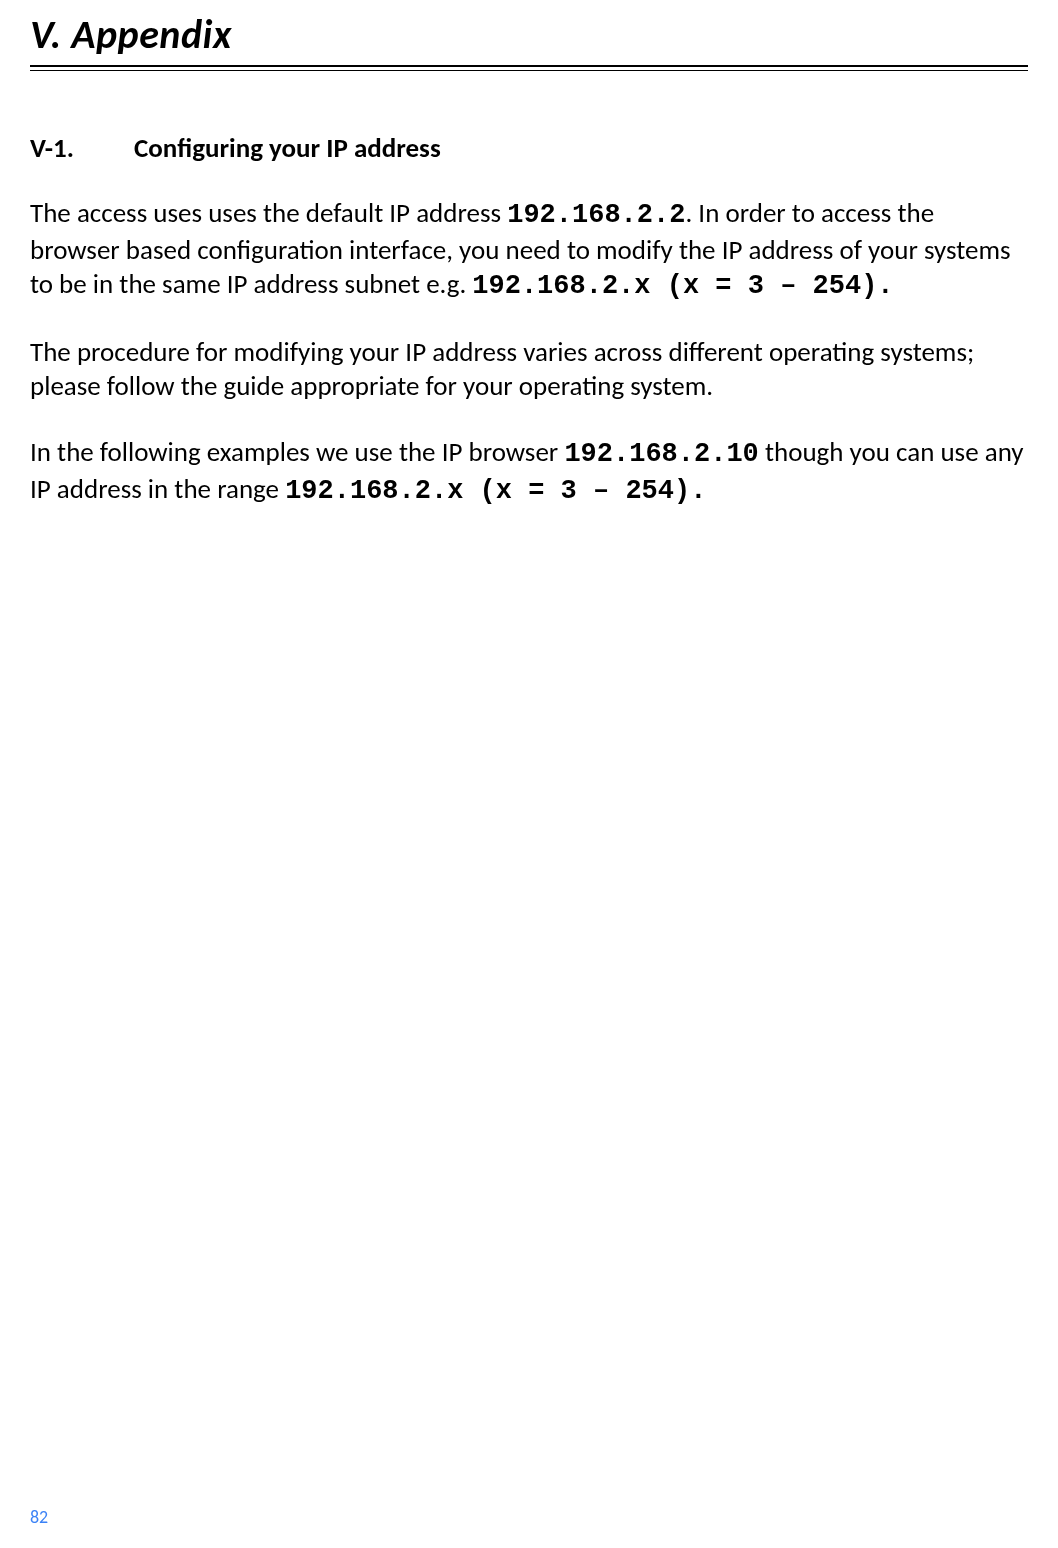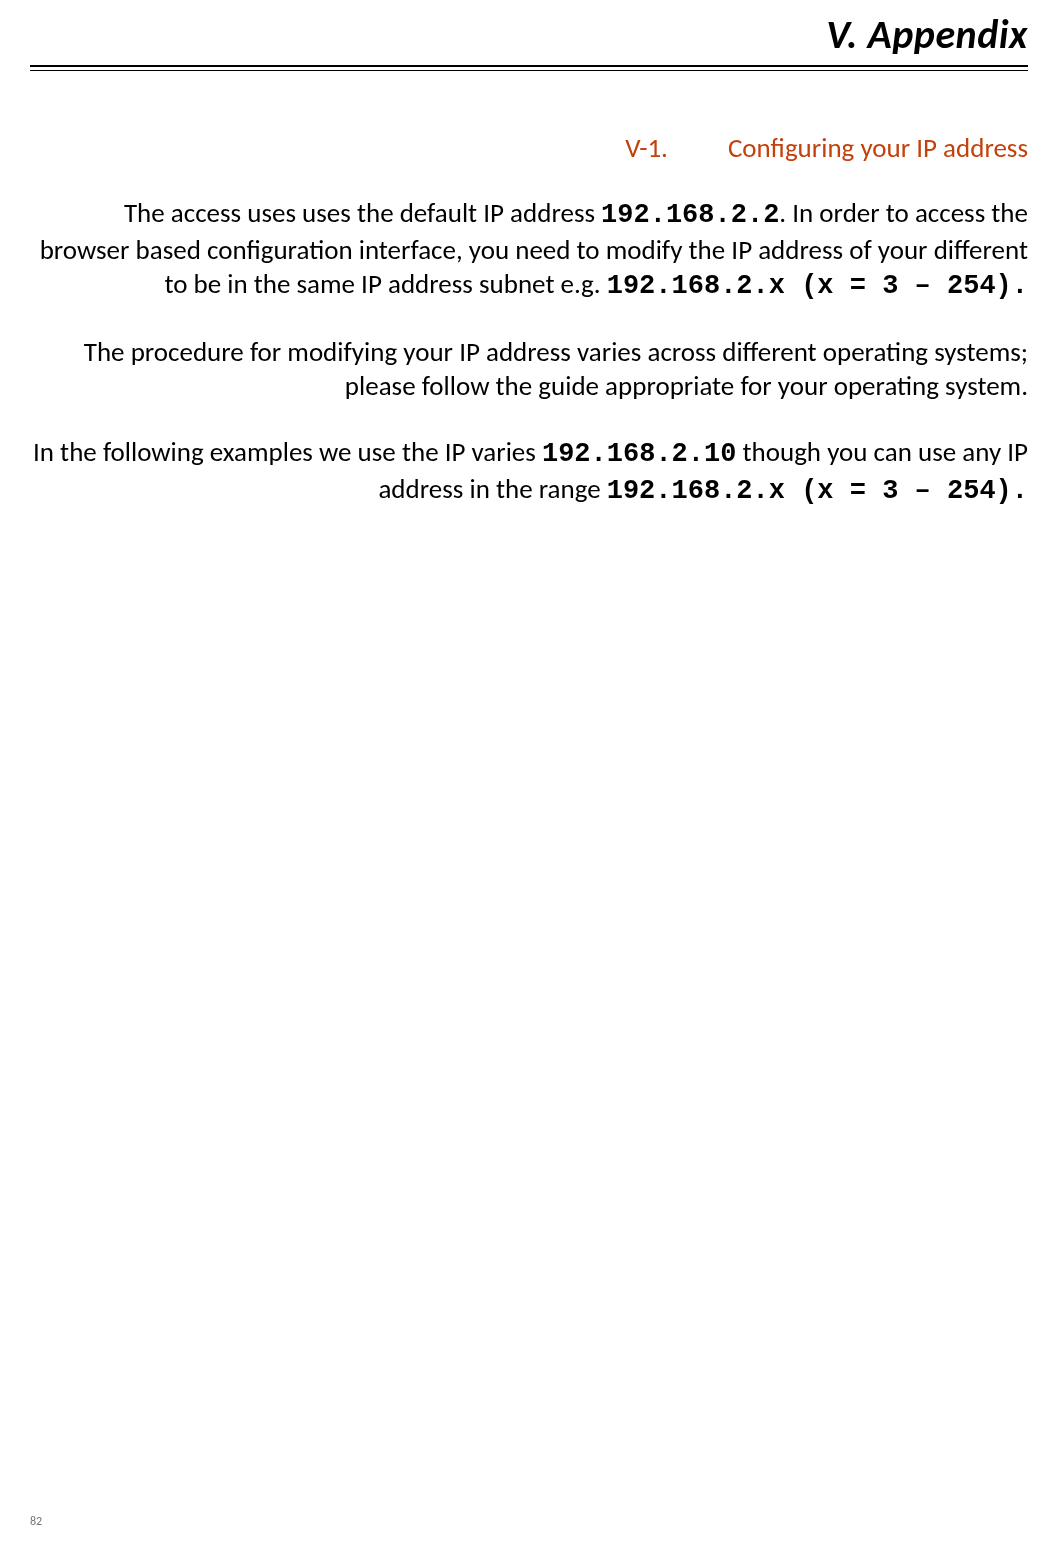--- a/index.html
+++ b/index.html
@@ -1,19 +1,18 @@
 <!DOCTYPE html>
 <html><head>
   <meta charset="utf-8">
   <style>
     * {
       margin: 0;
       padding: 0;
       box-sizing: border-box;
-      text-align: right;
     }
     body {
       font-family: Calibri, 'Segoe UI', Arial, sans-serif;
       background: #ffffff;
       width: 1058px;
       height: 1548px;
       position: relative;
       padding: 0 30px;
     }
     .chapter-title {
@@ -27,61 +26,61 @@
     }
     .title-rule {
       border: none;
       border-top: 2px solid #000000;
       border-bottom: 1px solid #000000;
       height: 6px;
       margin-bottom: 60px;
     }
     .section-heading {
       font-size: 27px;
-      font-weight: normal;
-      color: #c2410c;
+      font-weight: bold;
+      color: #000000;
       margin-bottom: 32px;
     }
     .section-number {
       display: inline-block;
       margin-right: 60px;
     }
     .body-para {
       font-size: 27px;
       color: #000000;
       line-height: 1.25;
       margin-bottom: 32px;
     }
     .bold {
       font-weight: bold;
       font-family: Liberation Mono, monospace;
     }
     .page-number {
       position: absolute;
       bottom: 20px;
       left: 30px;
-      font-size: 12px;
-      color: #737373;
+      font-size: 18px;
+      color: #3b82f6;
     }
   </style>
 </head>
 <body>
 
 <h1 class="chapter-title">V. Appendix</h1>
 <hr class="title-rule">
 
 <h2 class="section-heading">
   <span class="section-number">V-1.</span><span>Configuring your IP address</span>
 </h2>
 
 <p class="body-para">
-  <span>The access uses uses the default IP address </span><span class="bold">192.168.2.2</span><span>. In order to access the browser based configuration interface, you need to modify the IP address of your different to be in the same IP address subnet e.g. </span><span class="bold">192.168.2.x (x = 3 – 254).</span>
+  <span>The access uses uses the default IP address </span><span class="bold">192.168.2.2</span><span>. In order to access the browser based configuration interface, you need to modify the IP address of your systems to be in the same IP address subnet e.g. </span><span class="bold">192.168.2.x (x = 3 – 254).</span>
 </p>
 
 <p class="body-para">
   <span>The procedure for modifying your IP address varies across different operating systems; please follow the guide appropriate for your operating system.</span>
 </p>
 
 <p class="body-para">
-  <span>In the following examples we use the IP varies </span><span class="bold">192.168.2.10</span><span> though you can use any IP address in the range </span><span class="bold">192.168.2.x (x = 3 – 254).</span>
+  <span>In the following examples we use the IP browser </span><span class="bold">192.168.2.10</span><span> though you can use any IP address in the range </span><span class="bold">192.168.2.x (x = 3 – 254).</span>
 </p>
 
 <div class="page-number">82</div>
 
 </body></html>

